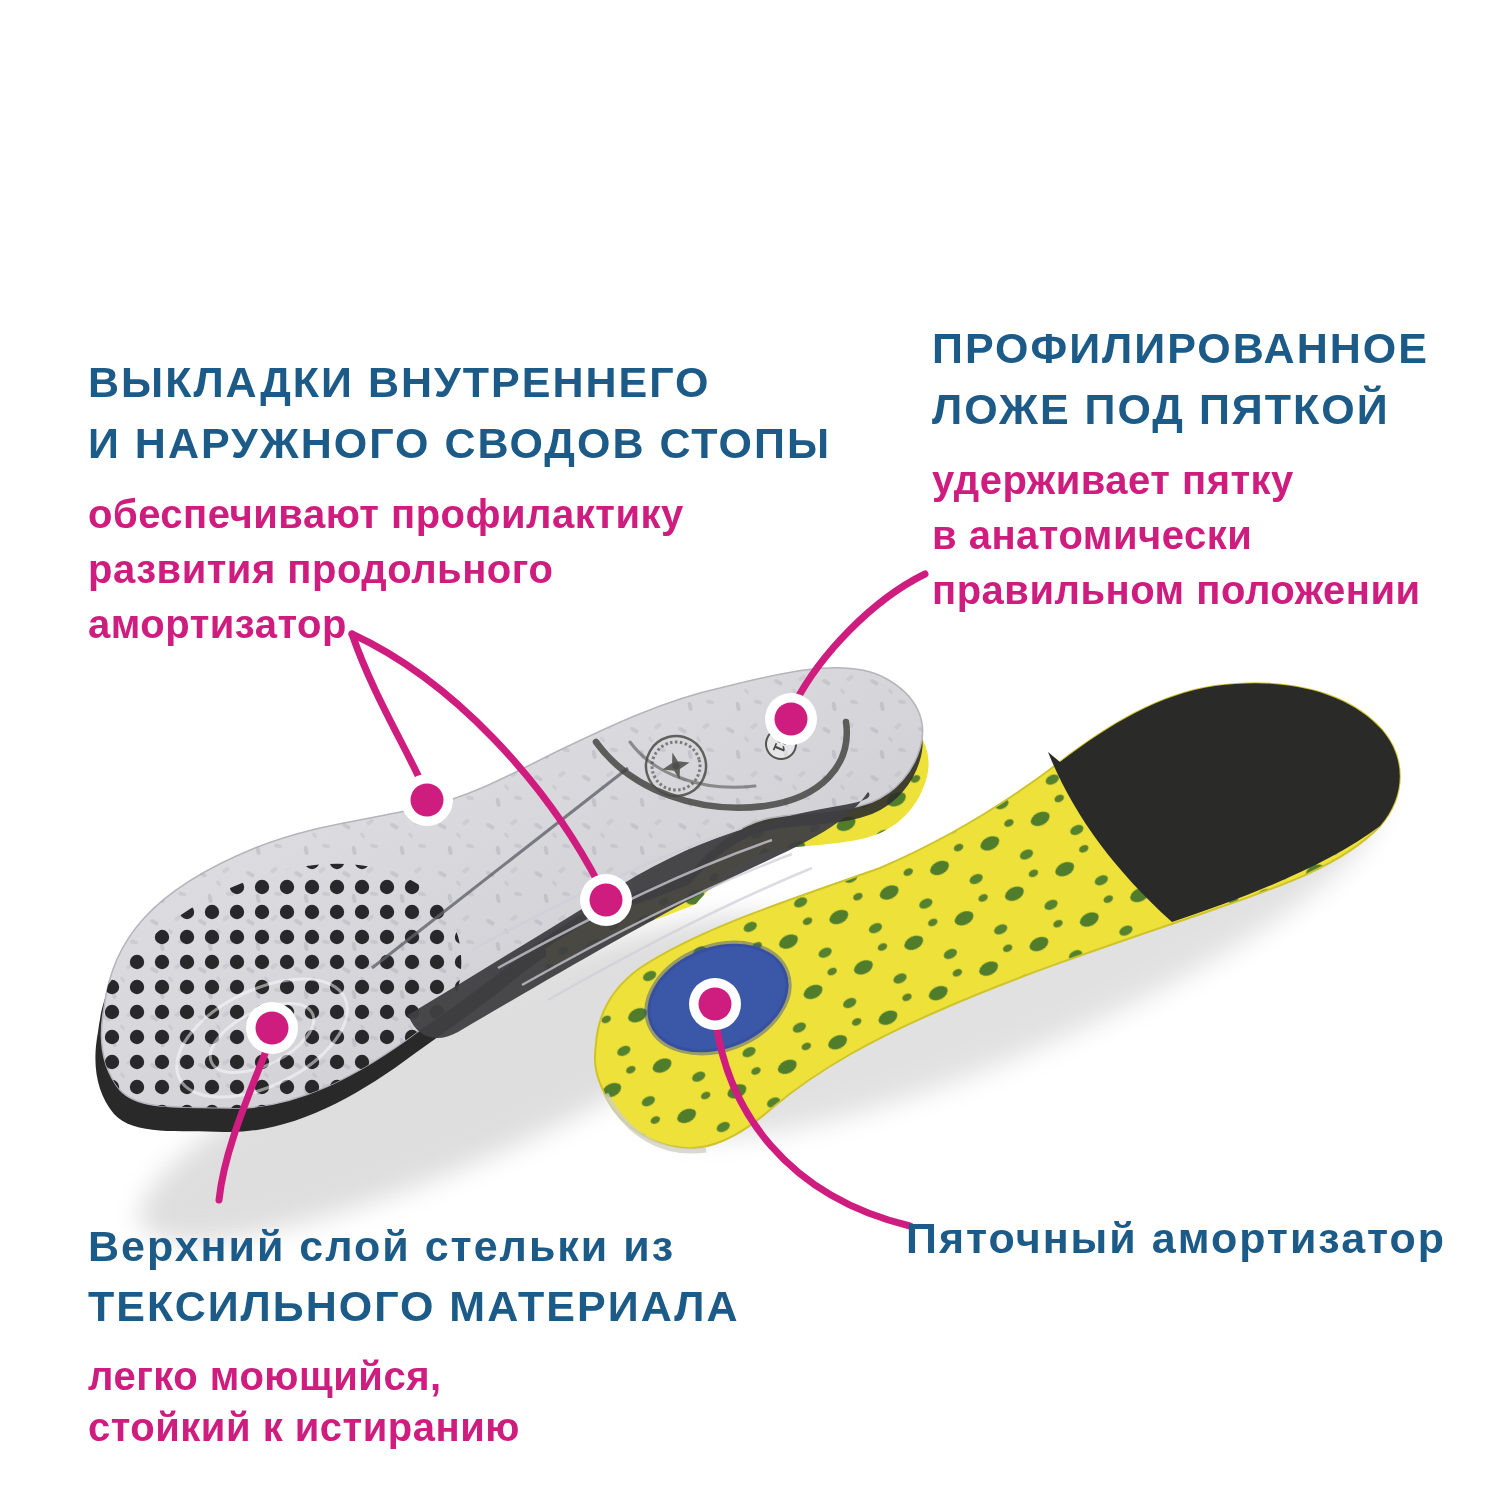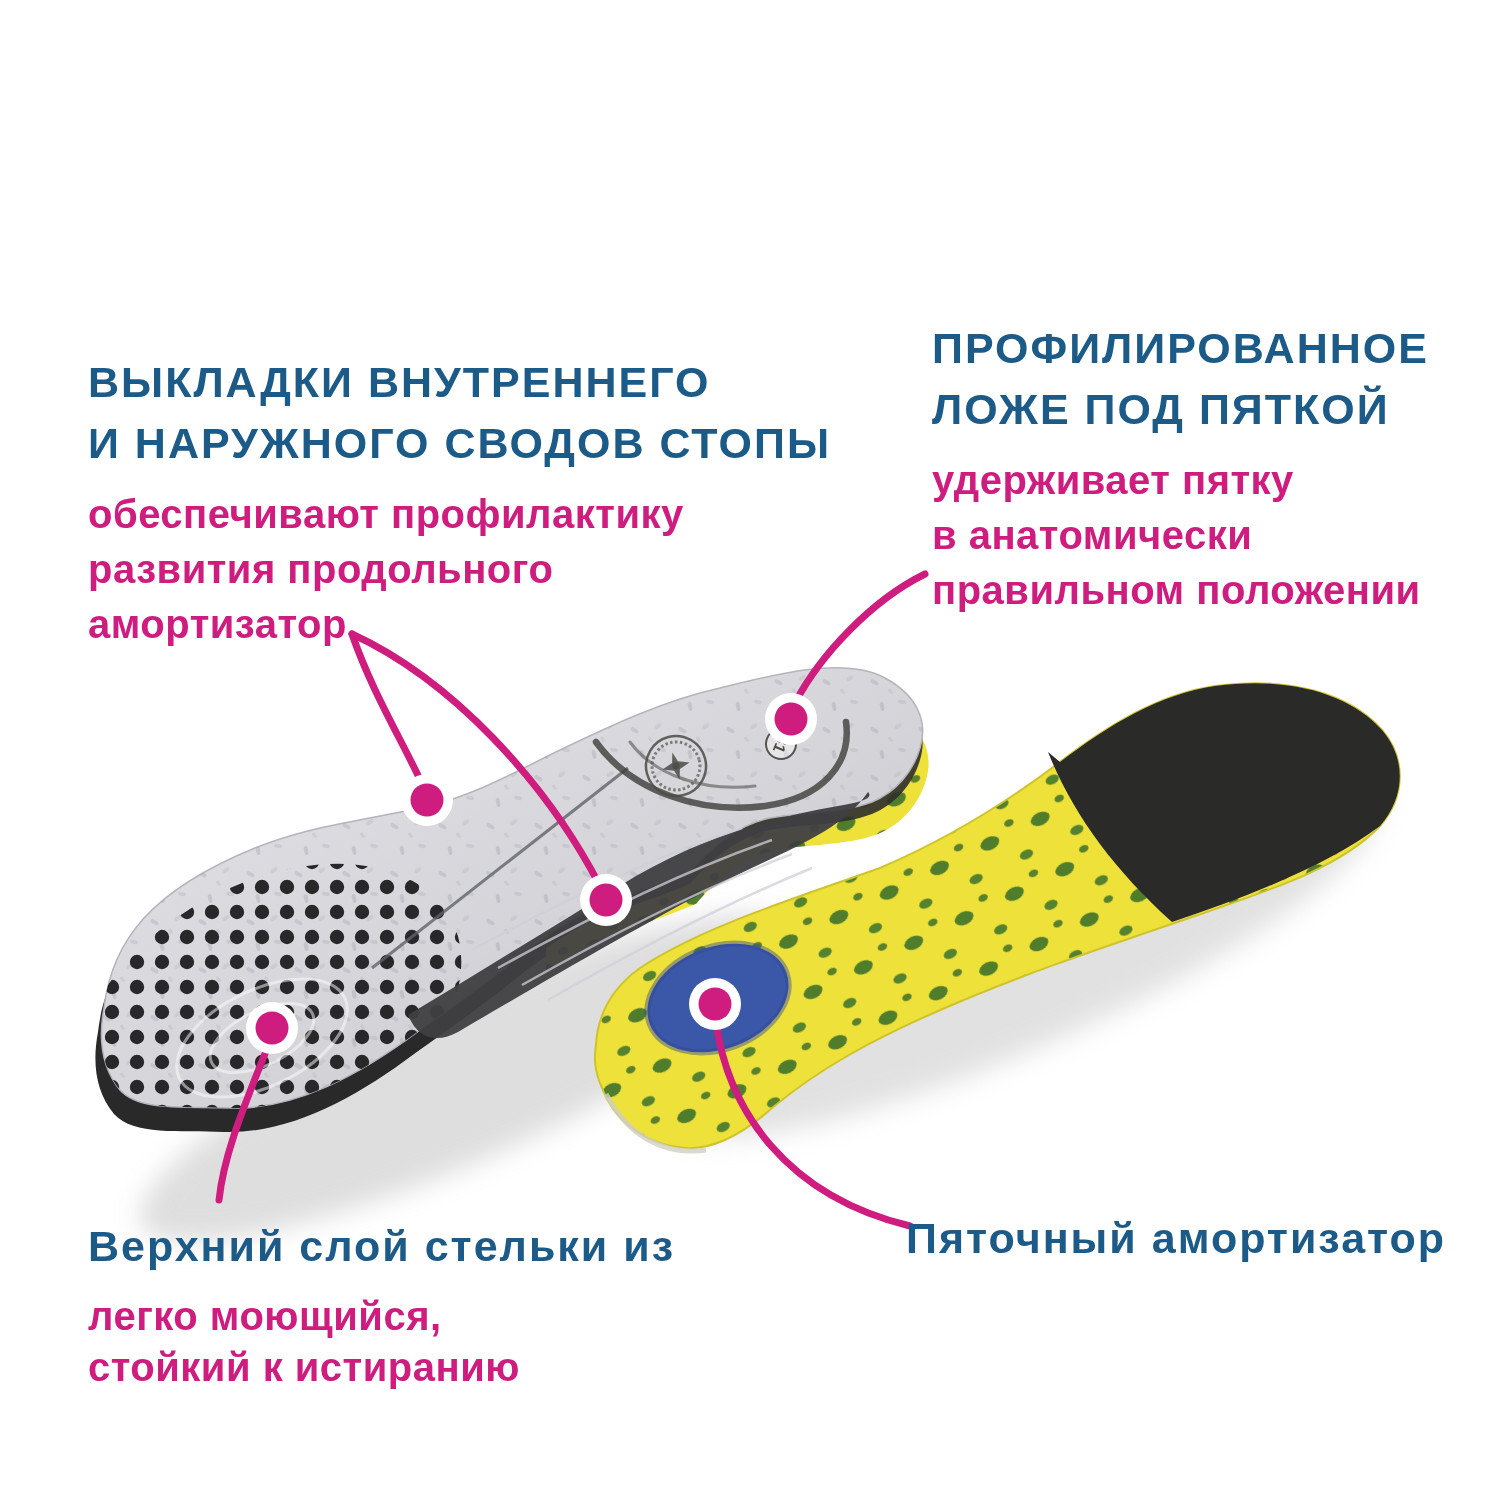--- a/index.html
+++ b/index.html
@@ -226,20 +226,21 @@
   <div class="co-head">ЛОЖЕ ПОД ПЯТКОЙ</div>
   <div class="co-body">
     <div>удерживает пятку</div>
     <div>в анатомически</div>
     <div>правильном положении</div>
   </div>
 </div>
 
 <div class="txt co-top">
   <div class="co-head">Верхний слой стельки из</div>
+  <div class="co-head">ТЕКСИЛЬНОГО МАТЕРИАЛА</div>
   <div class="co-body">
     <div>легко моющийся,</div>
     <div>стойкий к истиранию</div>
   </div>
 </div>
 
 <div class="txt co-shock">
   <div class="co-head">Пяточный амортизатор</div>
 </div>
 

